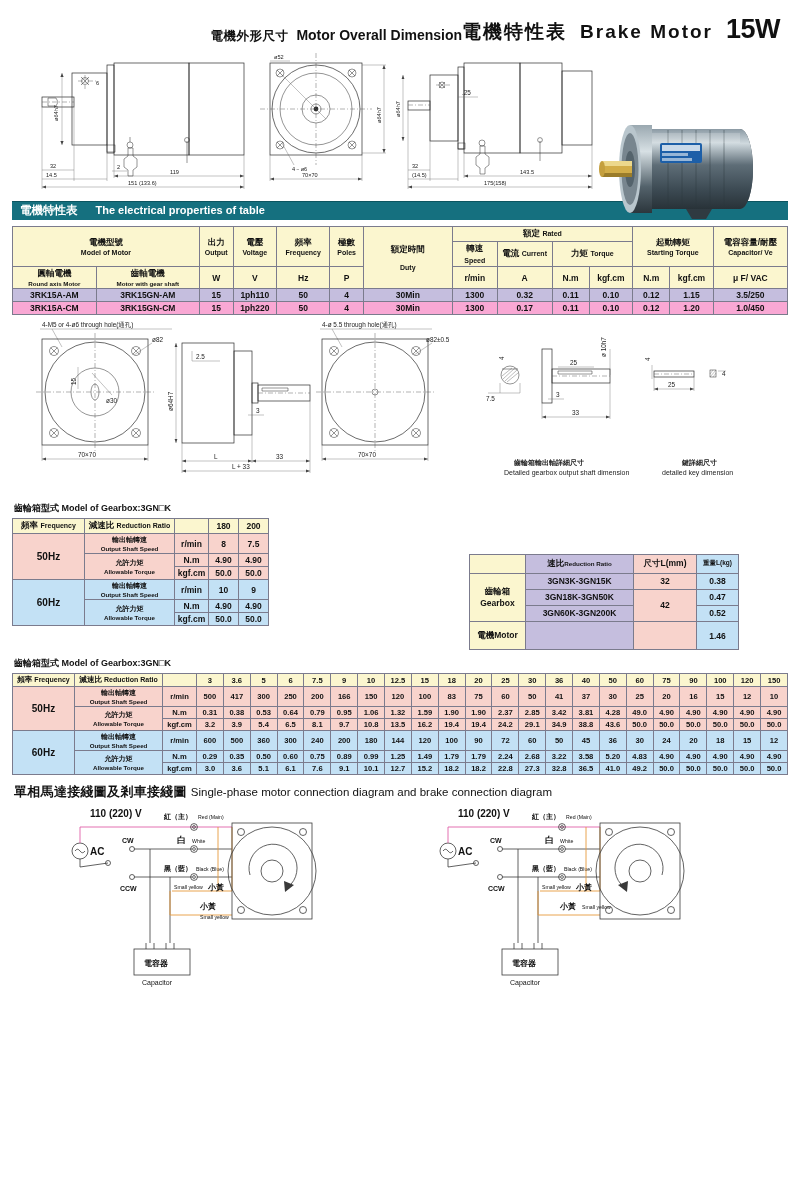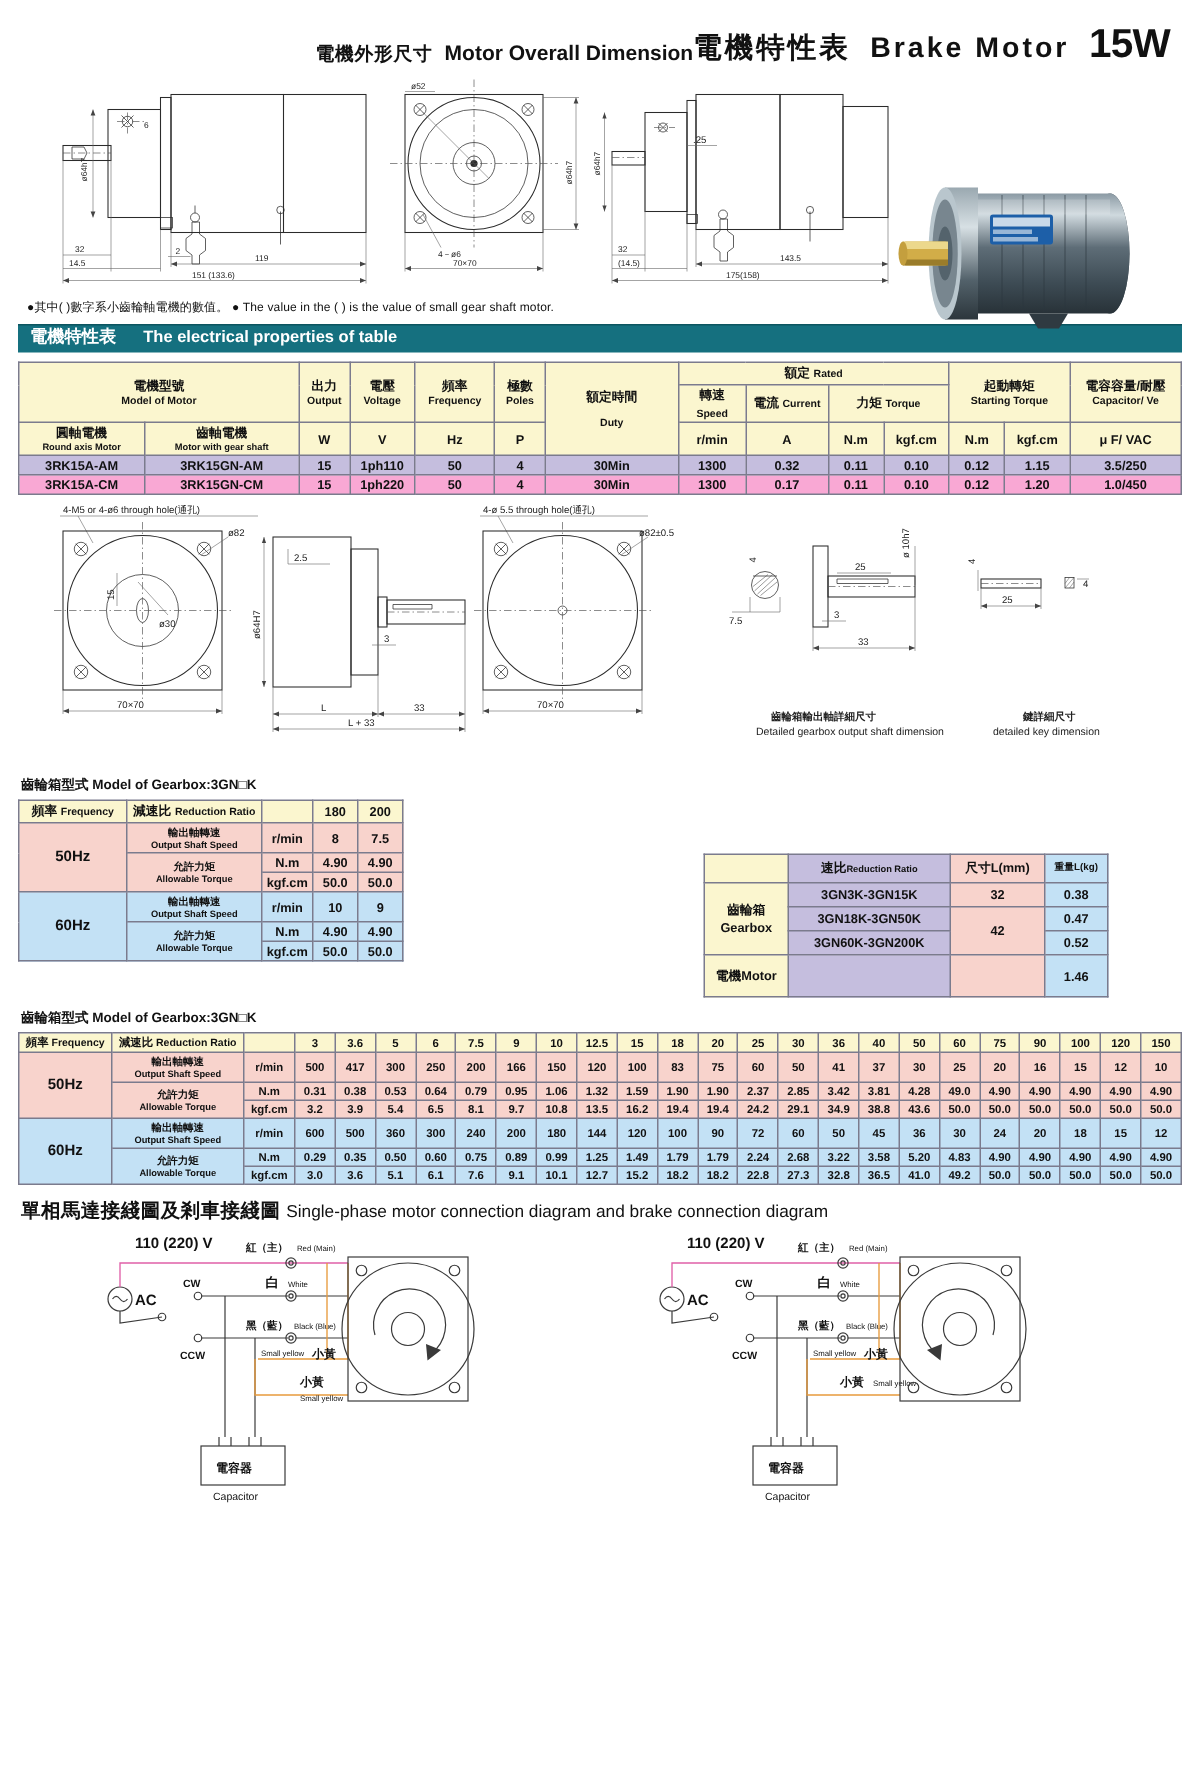--- a/index.html
+++ b/index.html
@@ -314,24 +314,20 @@
         <rect x="72" y="50" width="26" height="3" fill="#cddcea" opacity=".7"></rect>
         <rect x="72" y="55" width="30" height="3" fill="#cddcea" opacity=".7"></rect>
 
         <path d="M96 106 l6 10 l14 0 l6 -10 Z" fill="#2f3a41"></path>
 
         <path d="M62 30 L150 30 A13 40 0 0 1 150 40 L62 40 Z" fill="#ffffff" opacity=".18"></path>
       </svg>
     </div>
   </div>
 
-  <div class="note">
-    <span>●其中( )數字系小齒輪軸電機的數值。</span>
-    <span>●  The value in the ( ) is the value of small gear shaft motor.</span>
-  </div>
 
   <div class="secbar">
     <span>電機特性表</span>
     <span class="en">The electrical properties of table</span>
   </div>
 
   <table class="tbl" style="width:776px;margin:0 auto;">
     <tbody>
         <tr>
       <td class="hdr" colspan="2" rowspan="2" style="height:26px">

